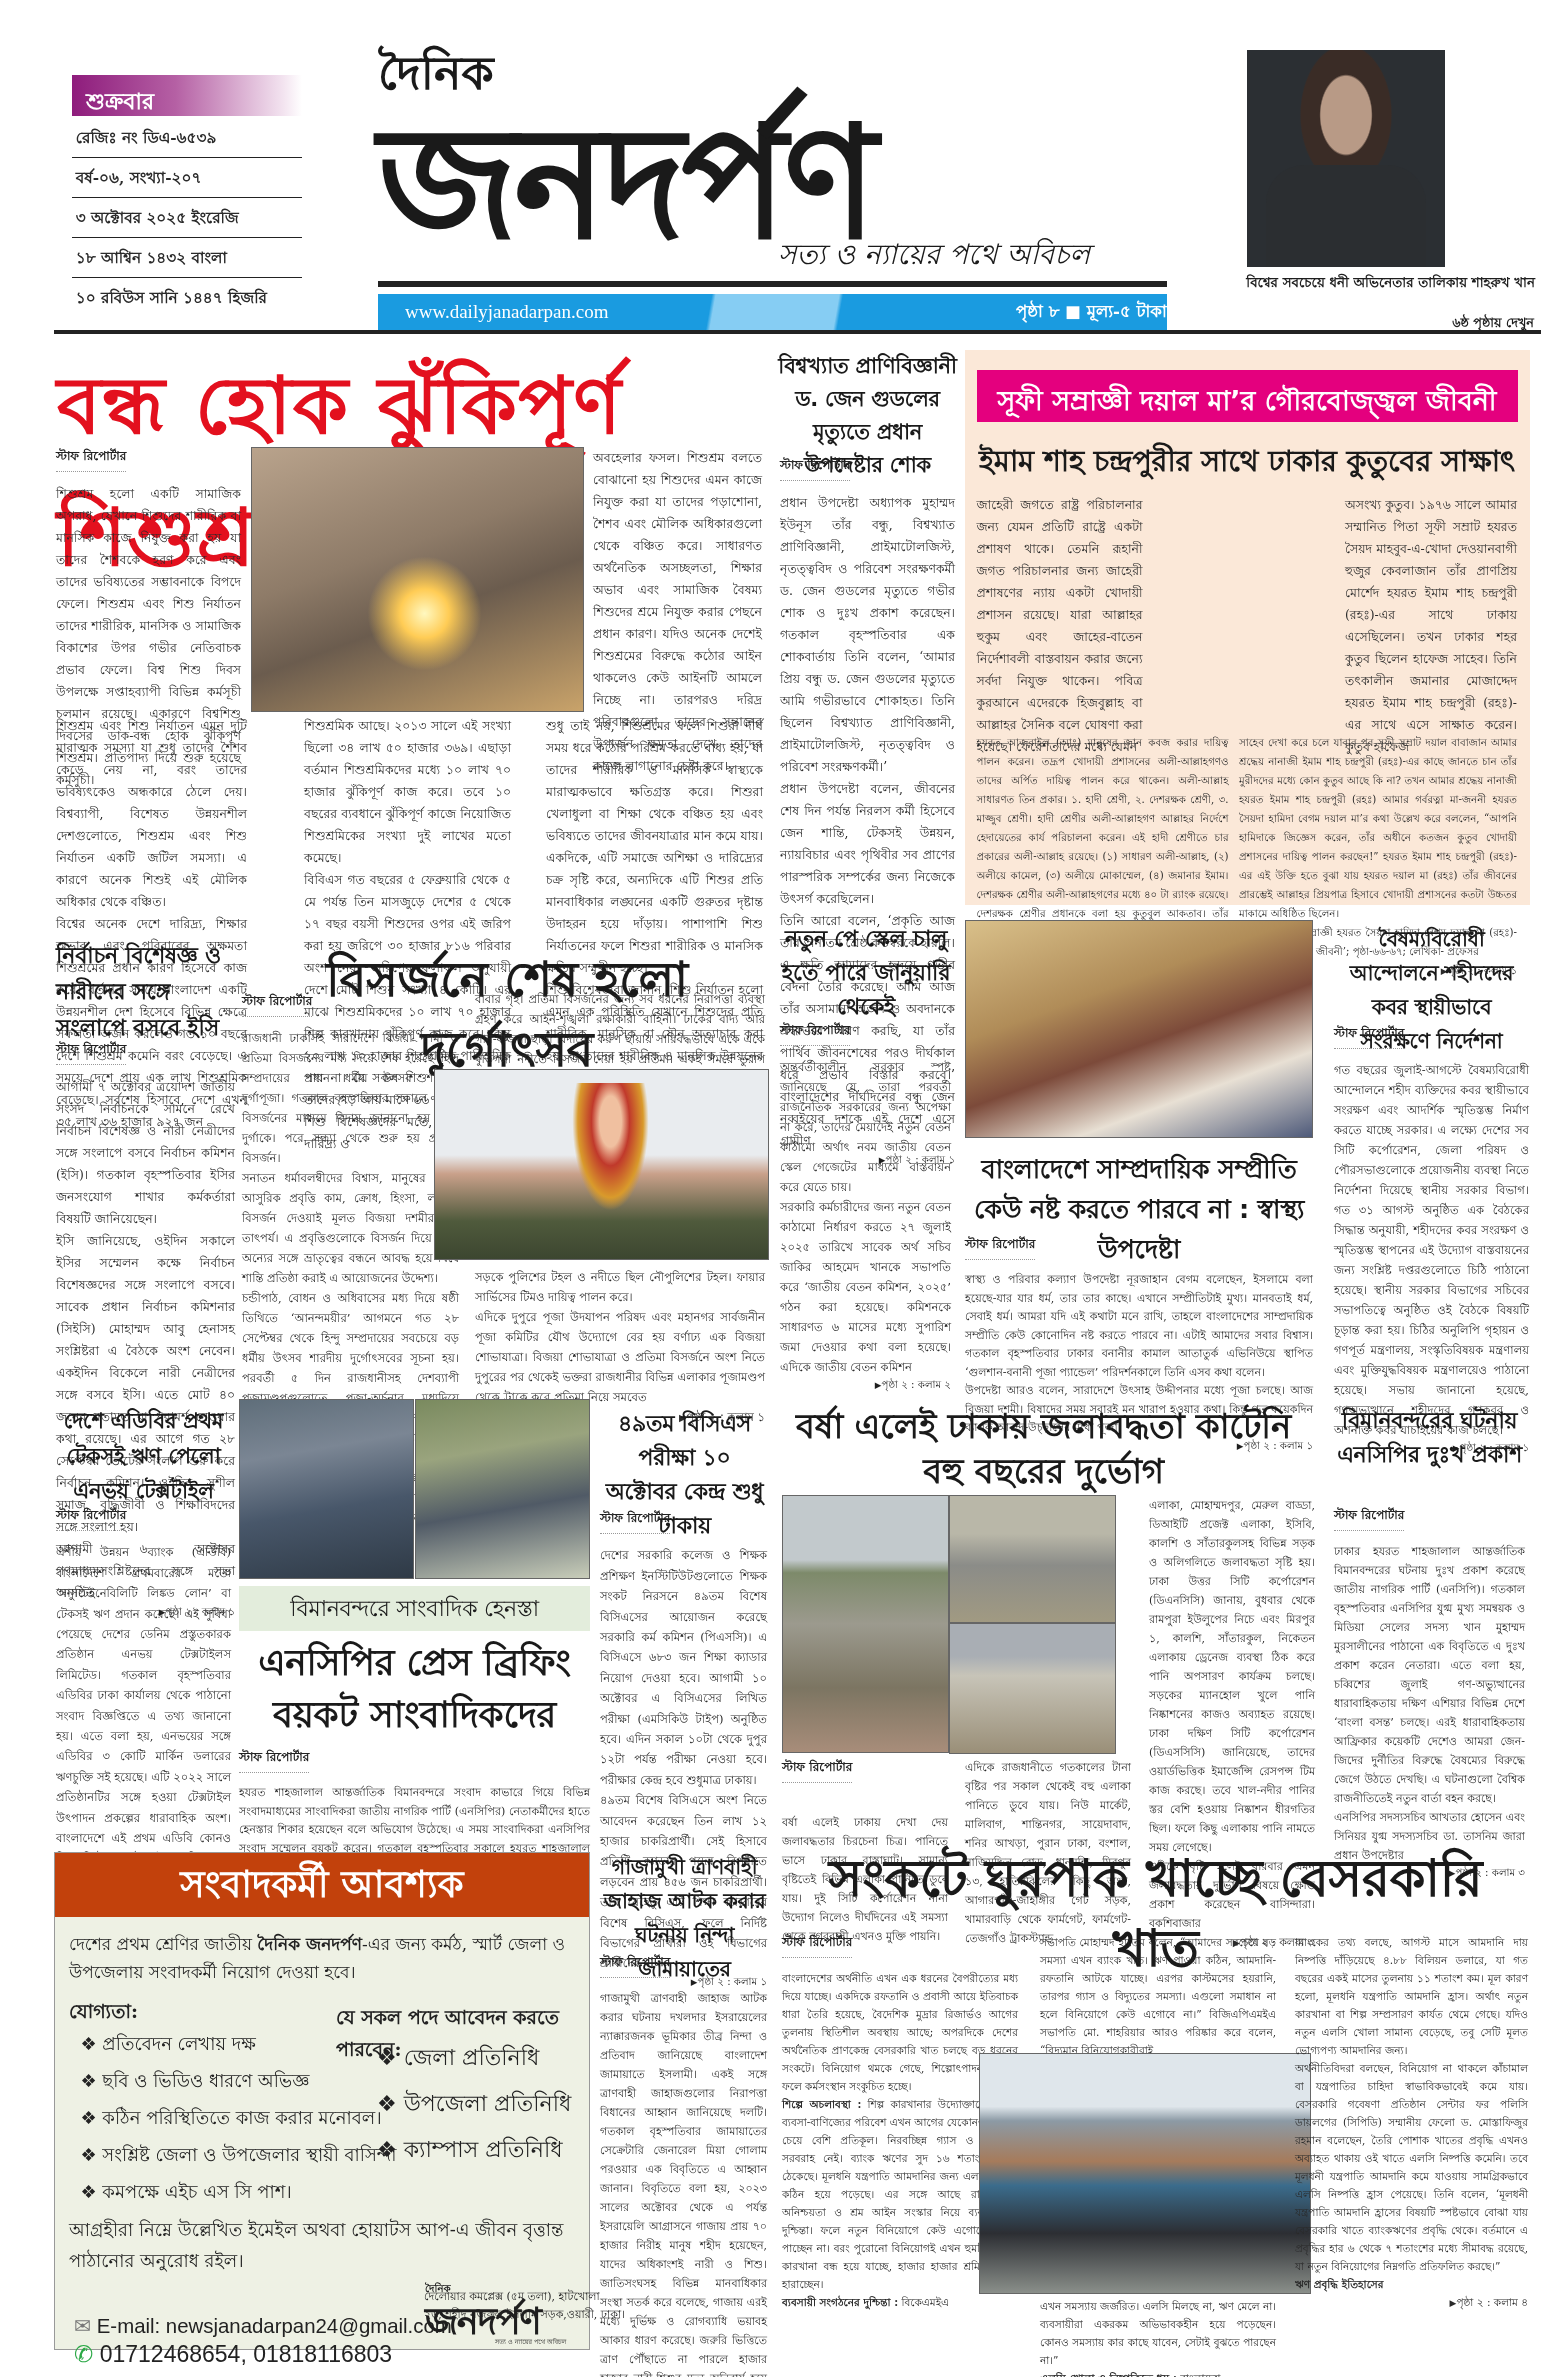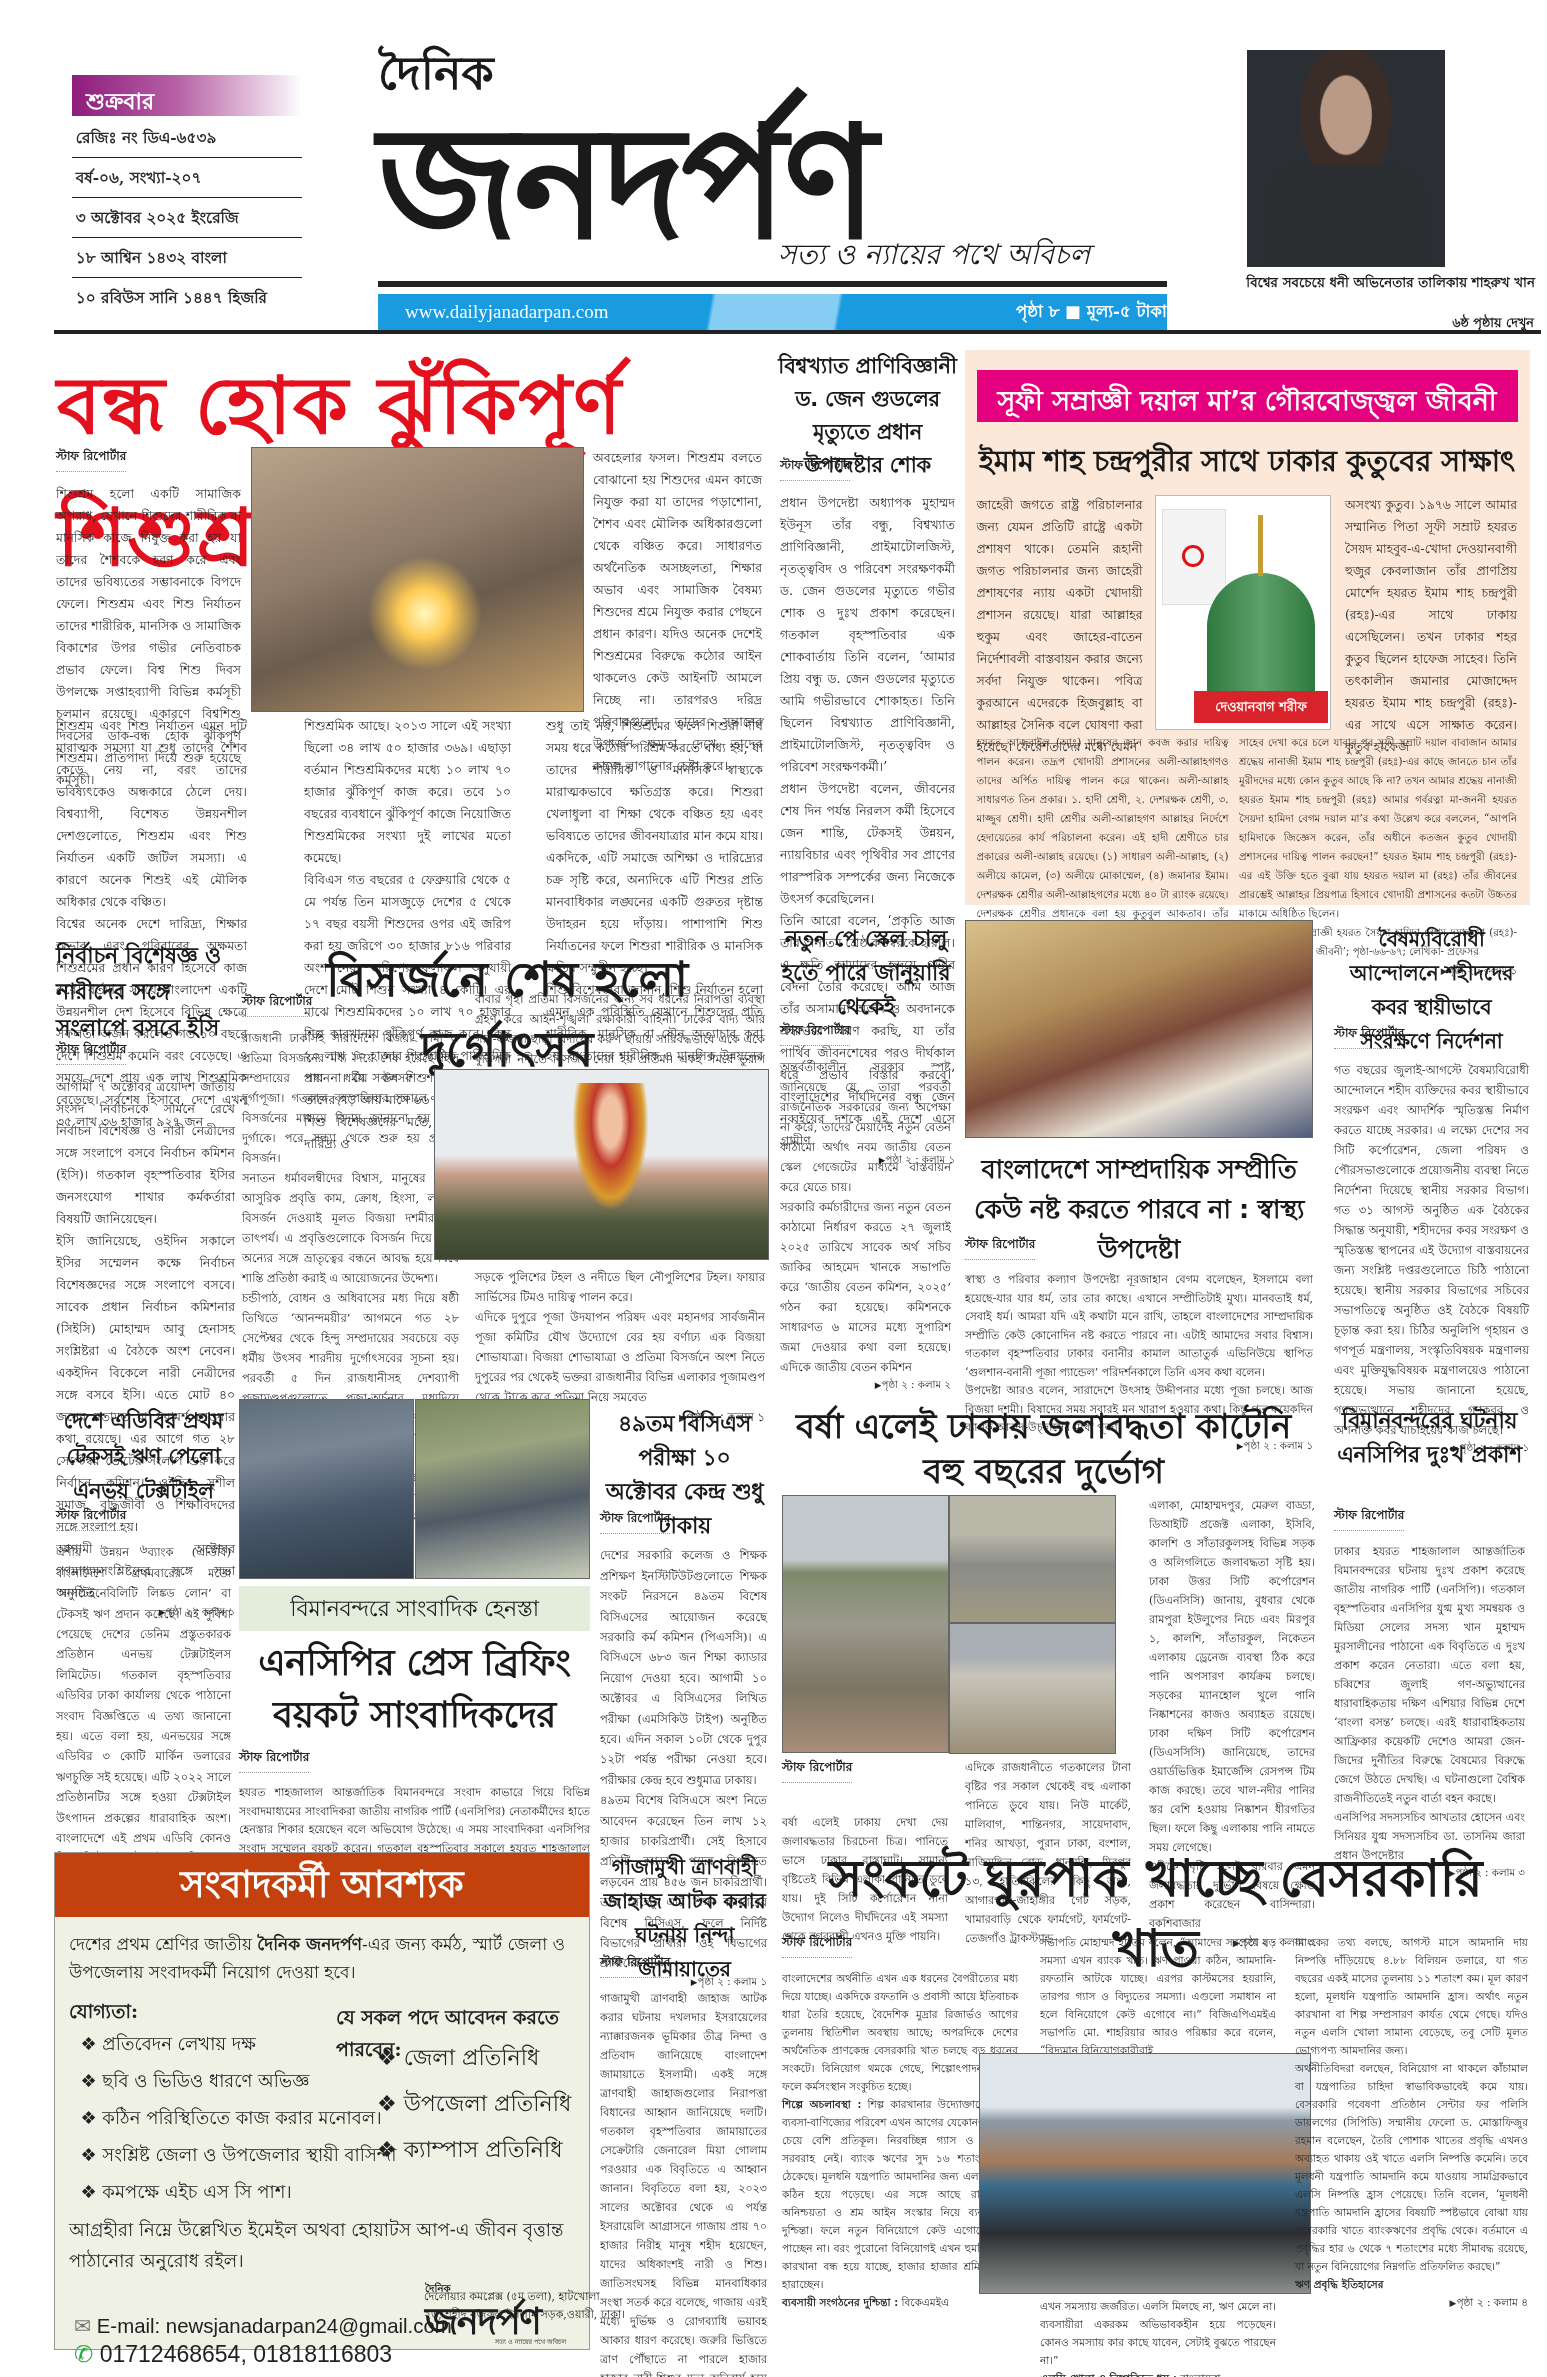--- a/index.html
+++ b/index.html
@@ -100,28 +100,20 @@
     <p>তিনি আরো বলেন, ‘প্রকৃতি আজ তার অন্যতম শ্রেষ্ঠ কণ্ঠস্বরকে হারাল। এ ক্ষতি আমাদের হৃদয়ে গভীর বেদনা তৈরি করেছে। আমি আজ তাঁর অসামান্য অর্জন ও অবদানকে শ্রদ্ধাভরে স্মরণ করছি, যা তাঁর পার্থিব জীবনশেষের পরও দীর্ঘকাল ধরে প্রভাব বিস্তার করবে।’ বাংলাদেশের দীর্ঘদিনের বন্ধু জেন নব্বইয়ের দশকে এই দেশে এসে গ্রামীণ</p>
   </div>
   <span class="jump">পৃষ্ঠা ২ : কলাম ১</span>
 </div>
 
 <div class="abs sufi-box" style="left:965px;top:350px;width:565px;height:555px;">
   <div class="pink-band" style="position:absolute;left:11.5px;top:20.4px;width:541px;height:52px;">সূফী সম্রাজ্ঞী দয়াল মা’র গৌরবোজ্জ্বল জীবনী</div>
   <div class="hd" style="position:absolute;left:11.5px;top:89px;width:541px;font-size:29px;line-height:45px;">ইমাম শাহ চন্দ্রপুরীর সাথে ঢাকার কুতুবের সাক্ষাৎ</div>
   <div class="body-text" style="position:absolute;left:11.5px;top:144px;width:166px;">
     <p>জাহেরী জগতে রাষ্ট্র পরিচালনার জন্য যেমন প্রতিটি রাষ্ট্রে একটা প্রশাষণ থাকে। তেমনি রূহানী জগত পরিচালনার জন্য জাহেরী প্রশাষণের ন্যায় একটা খোদায়ী প্রশাসন রয়েছে। যারা আল্লাহর হুকুম এবং জাহের-বাতেন নির্দেশাবলী বাস্তবায়ন করার জন্যে সর্বদা নিযুক্ত থাকেন। পবিত্র কুরআনে এদেরকে হিজবুল্লাহ বা আল্লাহর সৈনিক বলে ঘোষণা করা হয়েছে। ফেরেশতাদের মধ্যে যেমন</p>
-  </div>
-  <div style="position:absolute;left:190px;top:145px;width:176px;height:235px;background:#fff;border:1.3px solid #bbb;">
-    <div style="position:absolute;left:6.4px;top:12.8px;width:64px;height:96px;background:#f4f4f4;border:0.6px solid #ddd;">
-      <div style="position:absolute;left:19px;top:35px;width:22px;height:22px;border-radius:50%;border:3.2px solid #d11;"></div>
-    </div>
-    <div style="position:absolute;left:51px;top:77px;width:108px;height:128px;border-radius:54px 54px 0 0;background:linear-gradient(90deg,#2e7a3e,#5ea06a,#2e7a3e);"></div>
-    <div style="position:absolute;left:102px;top:19px;width:5.1px;height:61px;background:#c89c34;"></div>
-    <div style="position:absolute;left:38px;top:195px;width:134px;height:32px;background:#d8232a;color:#fff;font-weight:bold;font-size:12.8px;text-align:center;line-height:32px;">দেওয়ানবাগ শরীফ</div>
   </div>
   <div class="body-text" style="position:absolute;left:380px;top:144px;width:172px;">
     <p>অসংখ্য কুতুব। ১৯৭৬ সালে আমার সম্মানিত পিতা সূফী সম্রাট হযরত সৈয়দ মাহবুব-এ-খোদা দেওয়ানবাগী হুজুর কেবলাজান তাঁর প্রাণপ্রিয় মোর্শেদ হযরত ইমাম শাহ চন্দ্রপুরী (রহঃ)-এর সাথে ঢাকায় এসেছিলেন। তখন ঢাকার শহর কুতুব ছিলেন হাফেজ সাহেব। তিনি তৎকালীন জমানার মোজাদ্দেদ হযরত ইমাম শাহ চন্দ্রপুরী (রহঃ)-এর সাথে এসে সাক্ষাত করেন। কুতুব হাফেজ</p>
   </div>
   <div class="body-text" style="position:absolute;left:11.5px;top:383px;width:252px;font-size:10.2px;line-height:19px;">
     <p>হযরত আজরাইল (আঃ) মানুষের জান কবজ করার দায়িত্ব পালন করেন। তদ্রূপ খোদায়ী প্রশাসনের অলী-আল্লাহগণও তাদের অর্পিত দায়িত্ব পালন করে থাকেন। অলী-আল্লাহ সাধারণত তিন প্রকার। ১. হাদী শ্রেণী, ২. দেশরক্ষক শ্রেণী, ৩. মাজ্জুব শ্রেণী। হাদী শ্রেণীর অলী-আল্লাহগণ আল্লাহর নির্দেশে হেদায়েতের কার্য পরিচালনা করেন। এই হাদী শ্রেণীতে চার প্রকারের অলী-আল্লাহ রয়েছে। (১) সাধারণ অলী-আল্লাহ, (২) অলীয়ে কামেল, (৩) অলীয়ে মোকাম্মেল, (৪) জমানার ইমাম। দেশরক্ষক শ্রেণীর অলী-আল্লাহগণের মধ্যে ৪০ টা র‍্যাংক রয়েছে। দেশরক্ষক শ্রেণীর প্রধানকে বলা হয় কুতুবুল আকতাব। তাঁর অধীনে রয়েছে দুইজন গাউস, তাঁদের অধীনে রয়েছে চারজন আওতাদ, তাঁদের অধীনে রয়েছে সাতজন আবদাল, তাঁদের অধীনে রয়েছে সত্তর জন আখিয়ার, তাঁদের অধীনে রয়েছে তিনশত জন নজীব-নুকাবা এবং তাঁদের অধীনে রয়েছে</p>
   </div>
   <div class="body-text" style="position:absolute;left:274px;top:383px;width:278px;font-size:10.2px;line-height:19px;">
     <p>সাহেব দেখা করে চলে যাবার পর সূফী সম্রাট দয়াল বাবাজান আমার শ্রদ্ধেয় নানাজী ইমাম শাহ চন্দ্রপুরী (রহঃ)-এর কাছে জানতে চান তাঁর মুরীদদের মধ্যে কোন কুতুব আছে কি না? তখন আমার শ্রদ্ধেয় নানাজী হযরত ইমাম শাহ চন্দ্রপুরী (রহঃ) আমার গর্বরত্না মা-জননী হযরত সৈয়দা হামিদা বেগম দয়াল মা’র কথা উল্লেখ করে বললেন, “আপনি হামিদাকে জিজ্ঞেস করেন, তাঁর অধীনে কতজন কুতুব খোদায়ী প্রশাসনের দায়িত্ব পালন করছেন!” হযরত ইমাম শাহ চন্দ্রপুরী (রহঃ)-এর এই উক্তি হতে বুঝা যায় হযরত দয়াল মা (রহঃ) তাঁর জীবনের প্রারম্ভেই আল্লাহর প্রিয়পাত্র হিসাবে খোদায়ী প্রশাসনের কতটা উচ্চতর মাকামে অধিষ্ঠিত ছিলেন।</p>
     <p>সংকলন- ‘সূফী সম্রাজ্ঞী হযরত সৈয়দা হামিদা বেগম দয়াল মা (রহঃ)-এর গৌরবোজ্জ্বল জীবনী’; পৃষ্ঠা-৬৬-৬৭; লেখিকা- প্রফেসর</p>

